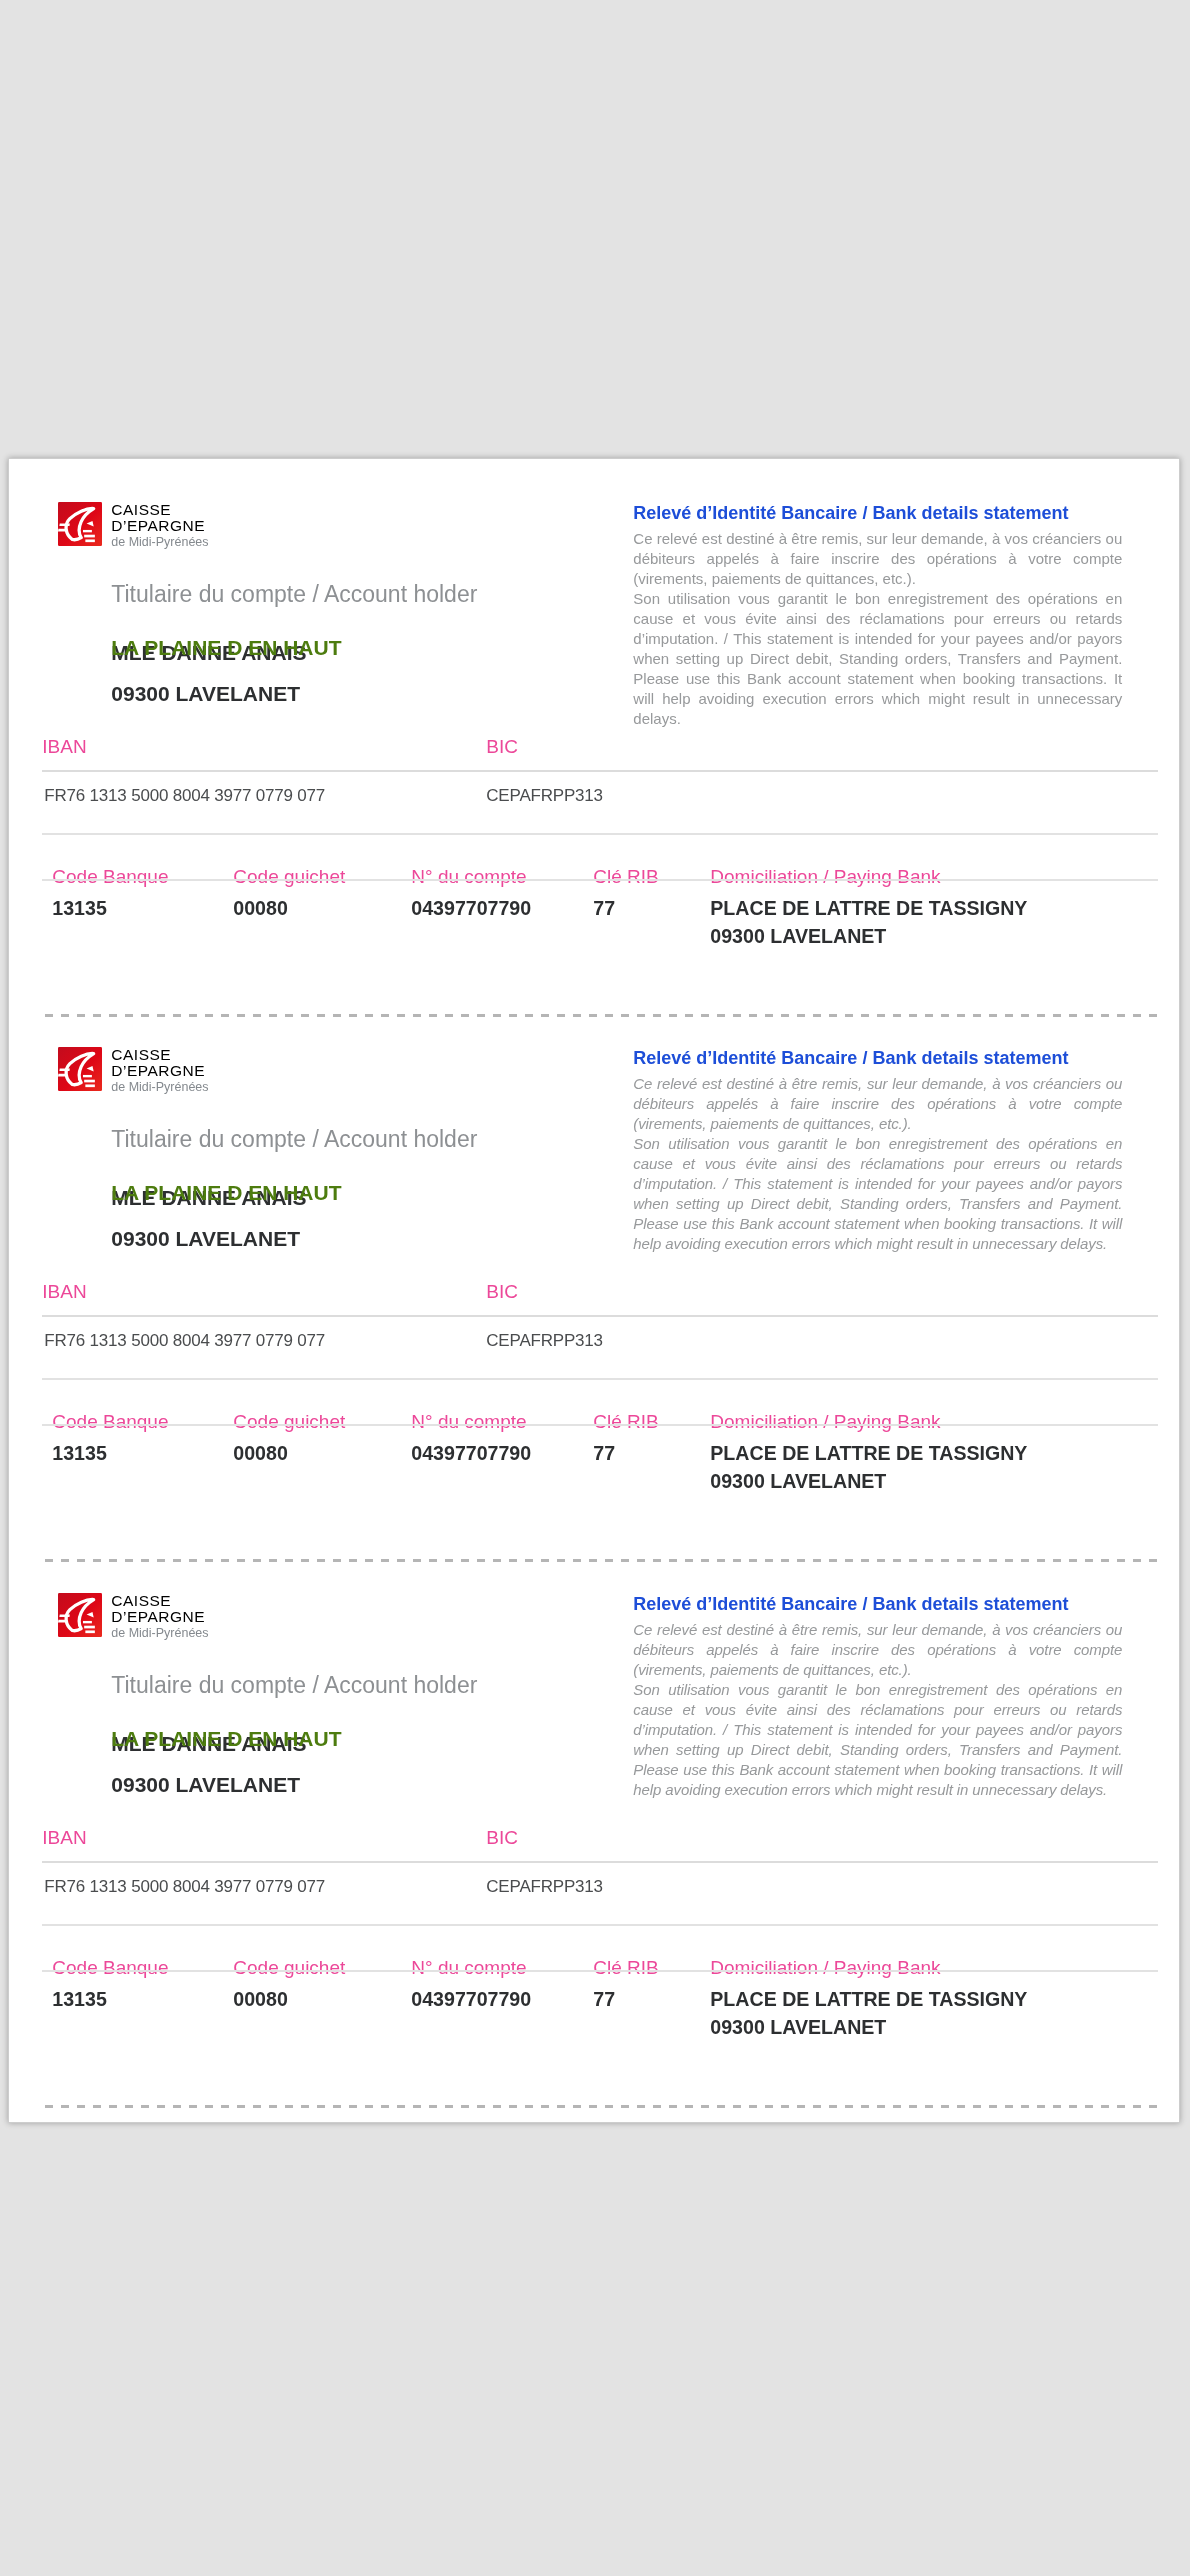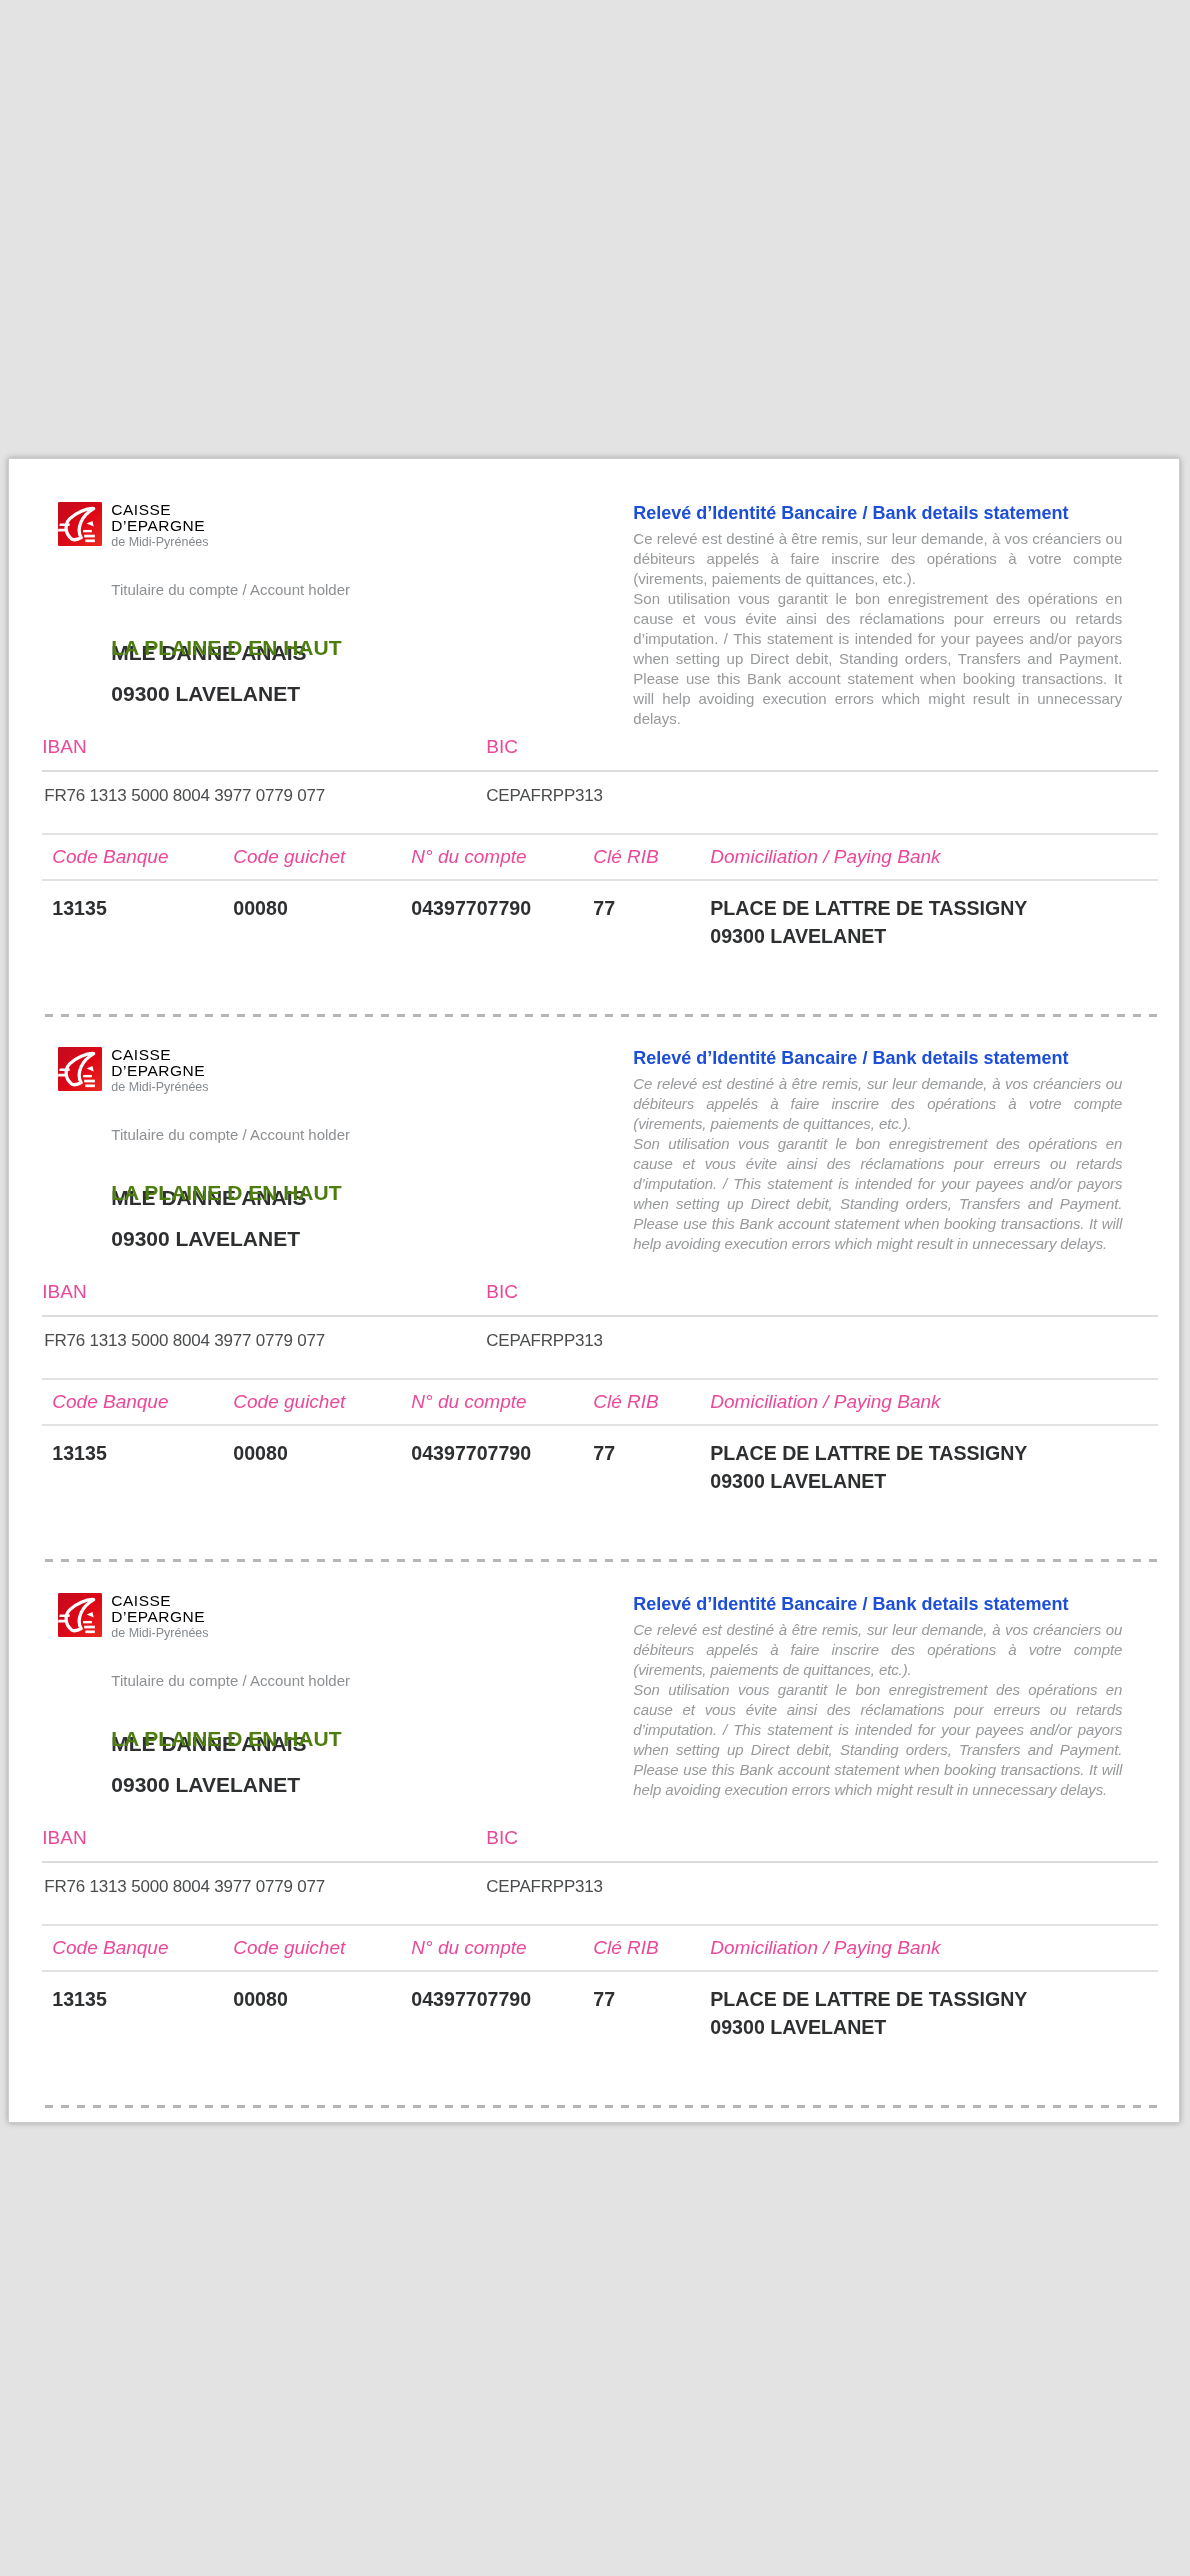--- a/index.html
+++ b/index.html
@@ -37,40 +37,40 @@
   }
   .doc-desc{
     position:absolute;left:624px;top:27px;width:489px;
     font-size:15px;line-height:20px;color:#97999b;
     text-align:justify;
   }
   .doc-desc p{margin:0;}
   .rib.alt .doc-desc{font-style:italic;letter-spacing:-0.1px;}
 
   
-  .holder-label{position:absolute;left:102px;top:79px;font-size:15px;color:#8d9093;}
+  .holder-label{position:absolute;left:102px;top:79px;font-size:23px;color:#8d9093;}
   .holder-name{position:absolute;left:102px;top:107px;font-size:21px;font-weight:bold;color:#2d2f31;margin-top:32px;}
   .holder-addr{position:absolute;left:102px;top:134px;font-size:21px;font-weight:bold;color:#4d7c0f;}
   .holder-city{position:absolute;left:102px;top:180px;font-size:21px;font-weight:bold;color:#2d2f31;}
 
   
   .lbl{position:absolute;font-size:19px;color:#ec4899;white-space:nowrap;}
   .iban-label{left:33px;top:234px;}
   .bic-label{left:477px;top:234px;}
   .val{position:absolute;font-size:17px;color:#4a4c4e;letter-spacing:-0.2px;white-space:nowrap;text-align:right;}
   .iban-value{left:35px;top:284px;}
   .bic-value{left:477px;top:284px;}
 
   .rule{position:absolute;left:33px;width:1116px;background:#dcdcdc;}
   .rule1{top:268px;height:2.4px;}
   .rule2{top:331px;height:1.8px;background:#e2e2e2;}
   .rule3{top:377px;height:1.8px;background:#e2e2e2;}
 
   
-  .col{top:344px;font-style:italic;}
+  .col{top:364px;}
   .c1,.col1{left:43px;}
   .c2,.col2{left:224px;}
   .c3,.col3{left:402px;}
   .c4,.col4{left:584px;}
   .c5,.col5{left:701px;}
   .cell{
     position:absolute;top:392px;
     font-size:19.6px;font-weight:bold;color:#2d2f31;
     line-height:28px;white-space:nowrap;
   }

